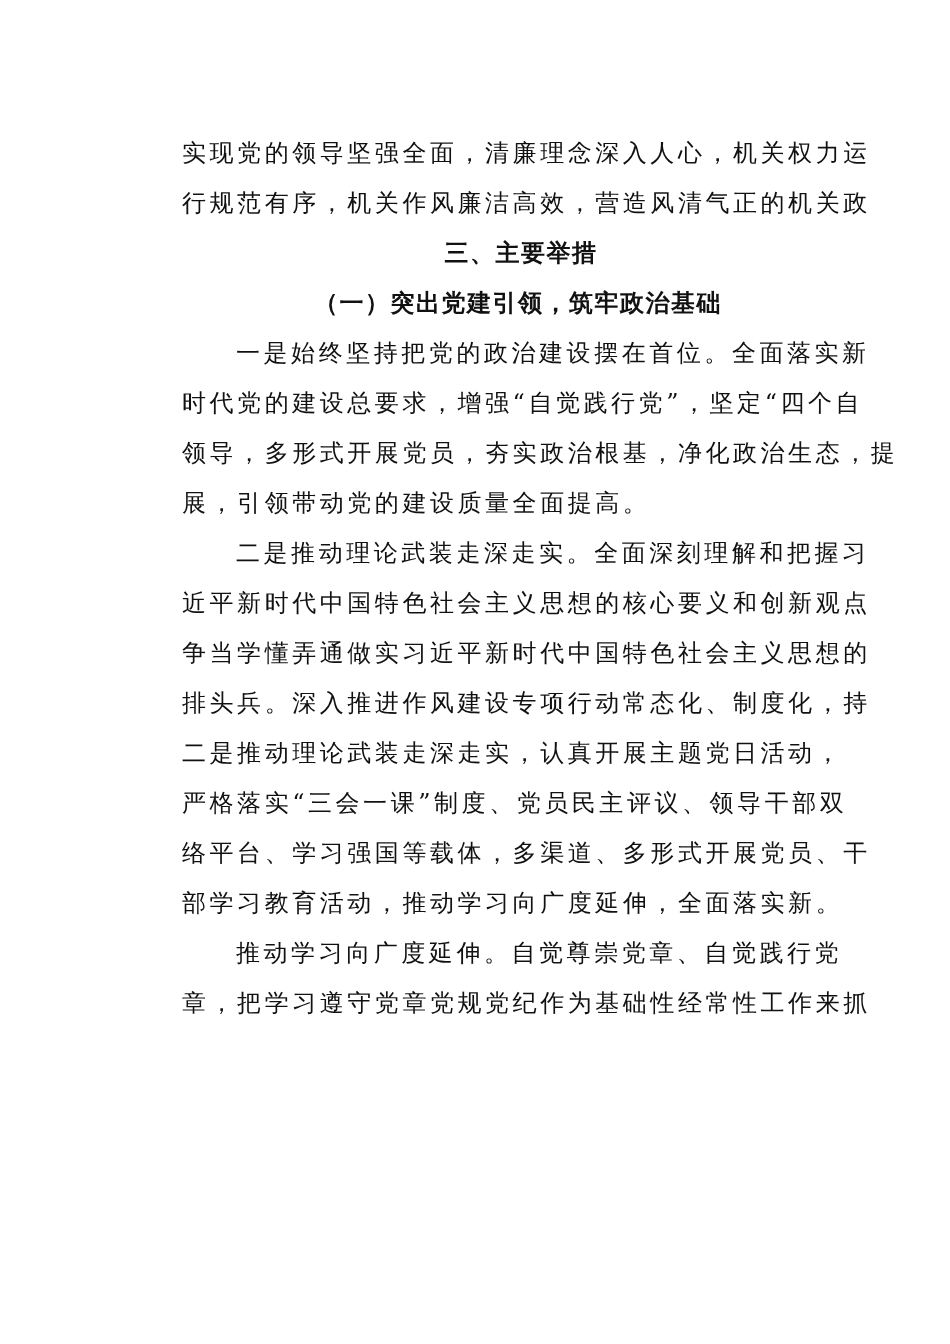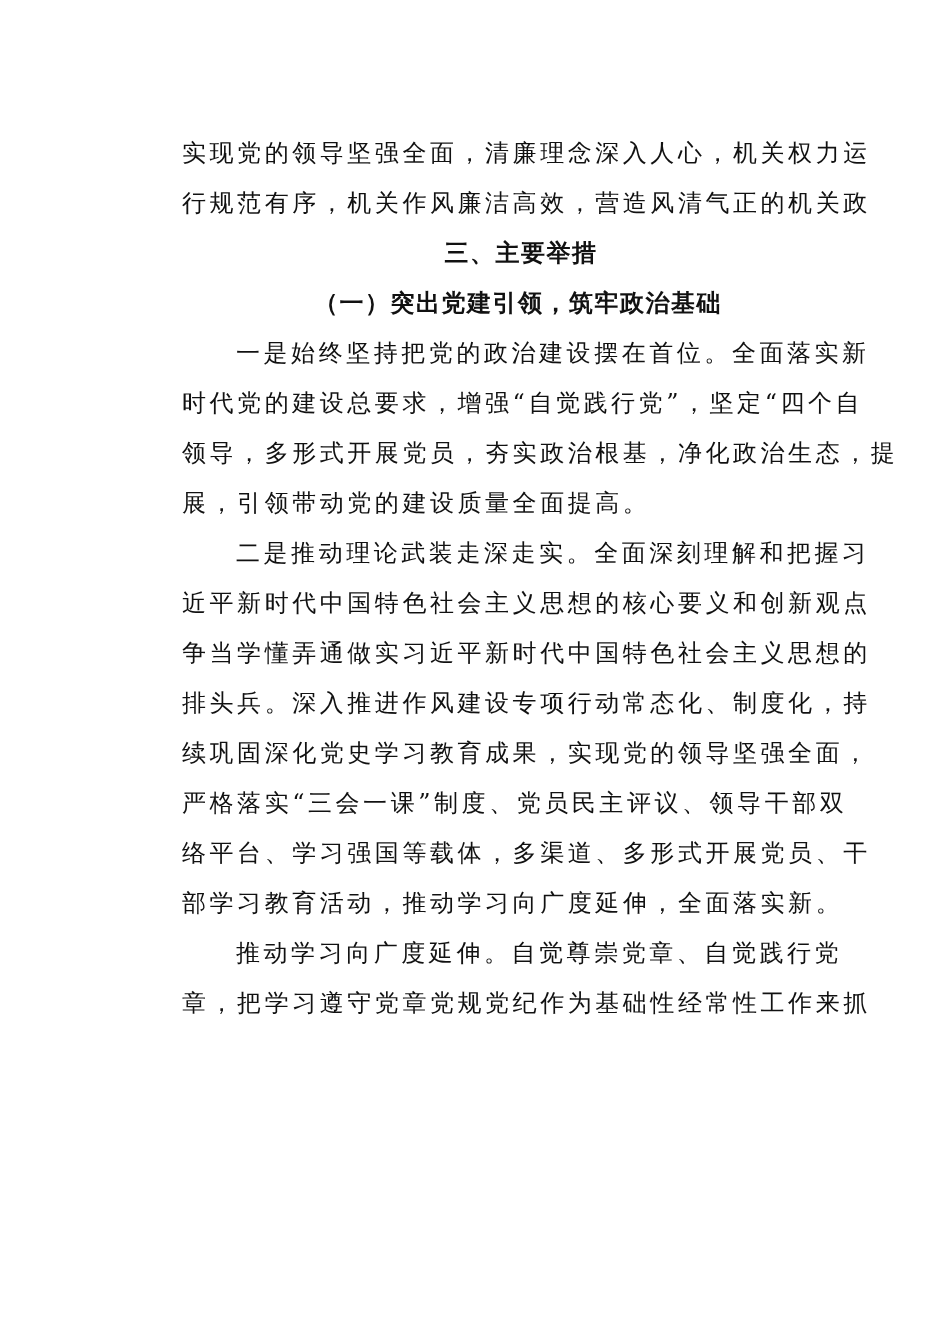--- a/index.html
+++ b/index.html
@@ -48,19 +48,19 @@
   <div class="line heading heading1">三、主要举措</div>
   <div class="line heading heading2">（一）突出党建引领，筑牢政治基础</div>
   <div class="line indent">一是始终坚持把党的政治建设摆在首位。全面落实新</div>
   <div class="line">时代党的建设总要求，增强“自觉践行党”，坚定“四个自</div>
   <div class="line">领导，多形式开展党员，夯实政治根基，净化政治生态，提</div>
   <div class="line">展，引领带动党的建设质量全面提高。</div>
   <div class="line indent">二是推动理论武装走深走实。全面深刻理解和把握习</div>
   <div class="line">近平新时代中国特色社会主义思想的核心要义和创新观点</div>
   <div class="line">争当学懂弄通做实习近平新时代中国特色社会主义思想的</div>
   <div class="line">排头兵。深入推进作风建设专项行动常态化、制度化，持</div>
-  <div class="line">续巩固深化党史学习教育成果，实现党的领导坚强全面，</div>
+  <div class="line">二是推动理论武装走深走实，认真开展主题党日活动，</div>
   <div class="line">严格落实“三会一课”制度、党员民主评议、领导干部双</div>
   <div class="line">络平台、学习强国等载体，多渠道、多形式开展党员、干</div>
   <div class="line">部学习教育活动，推动学习向广度延伸，全面落实新。</div>
   <div class="line indent">推动学习向广度延伸。自觉尊崇党章、自觉践行党</div>
   <div class="line">章，把学习遵守党章党规党纪作为基础性经常性工作来抓</div>
 </div>
 
 </body></html>

